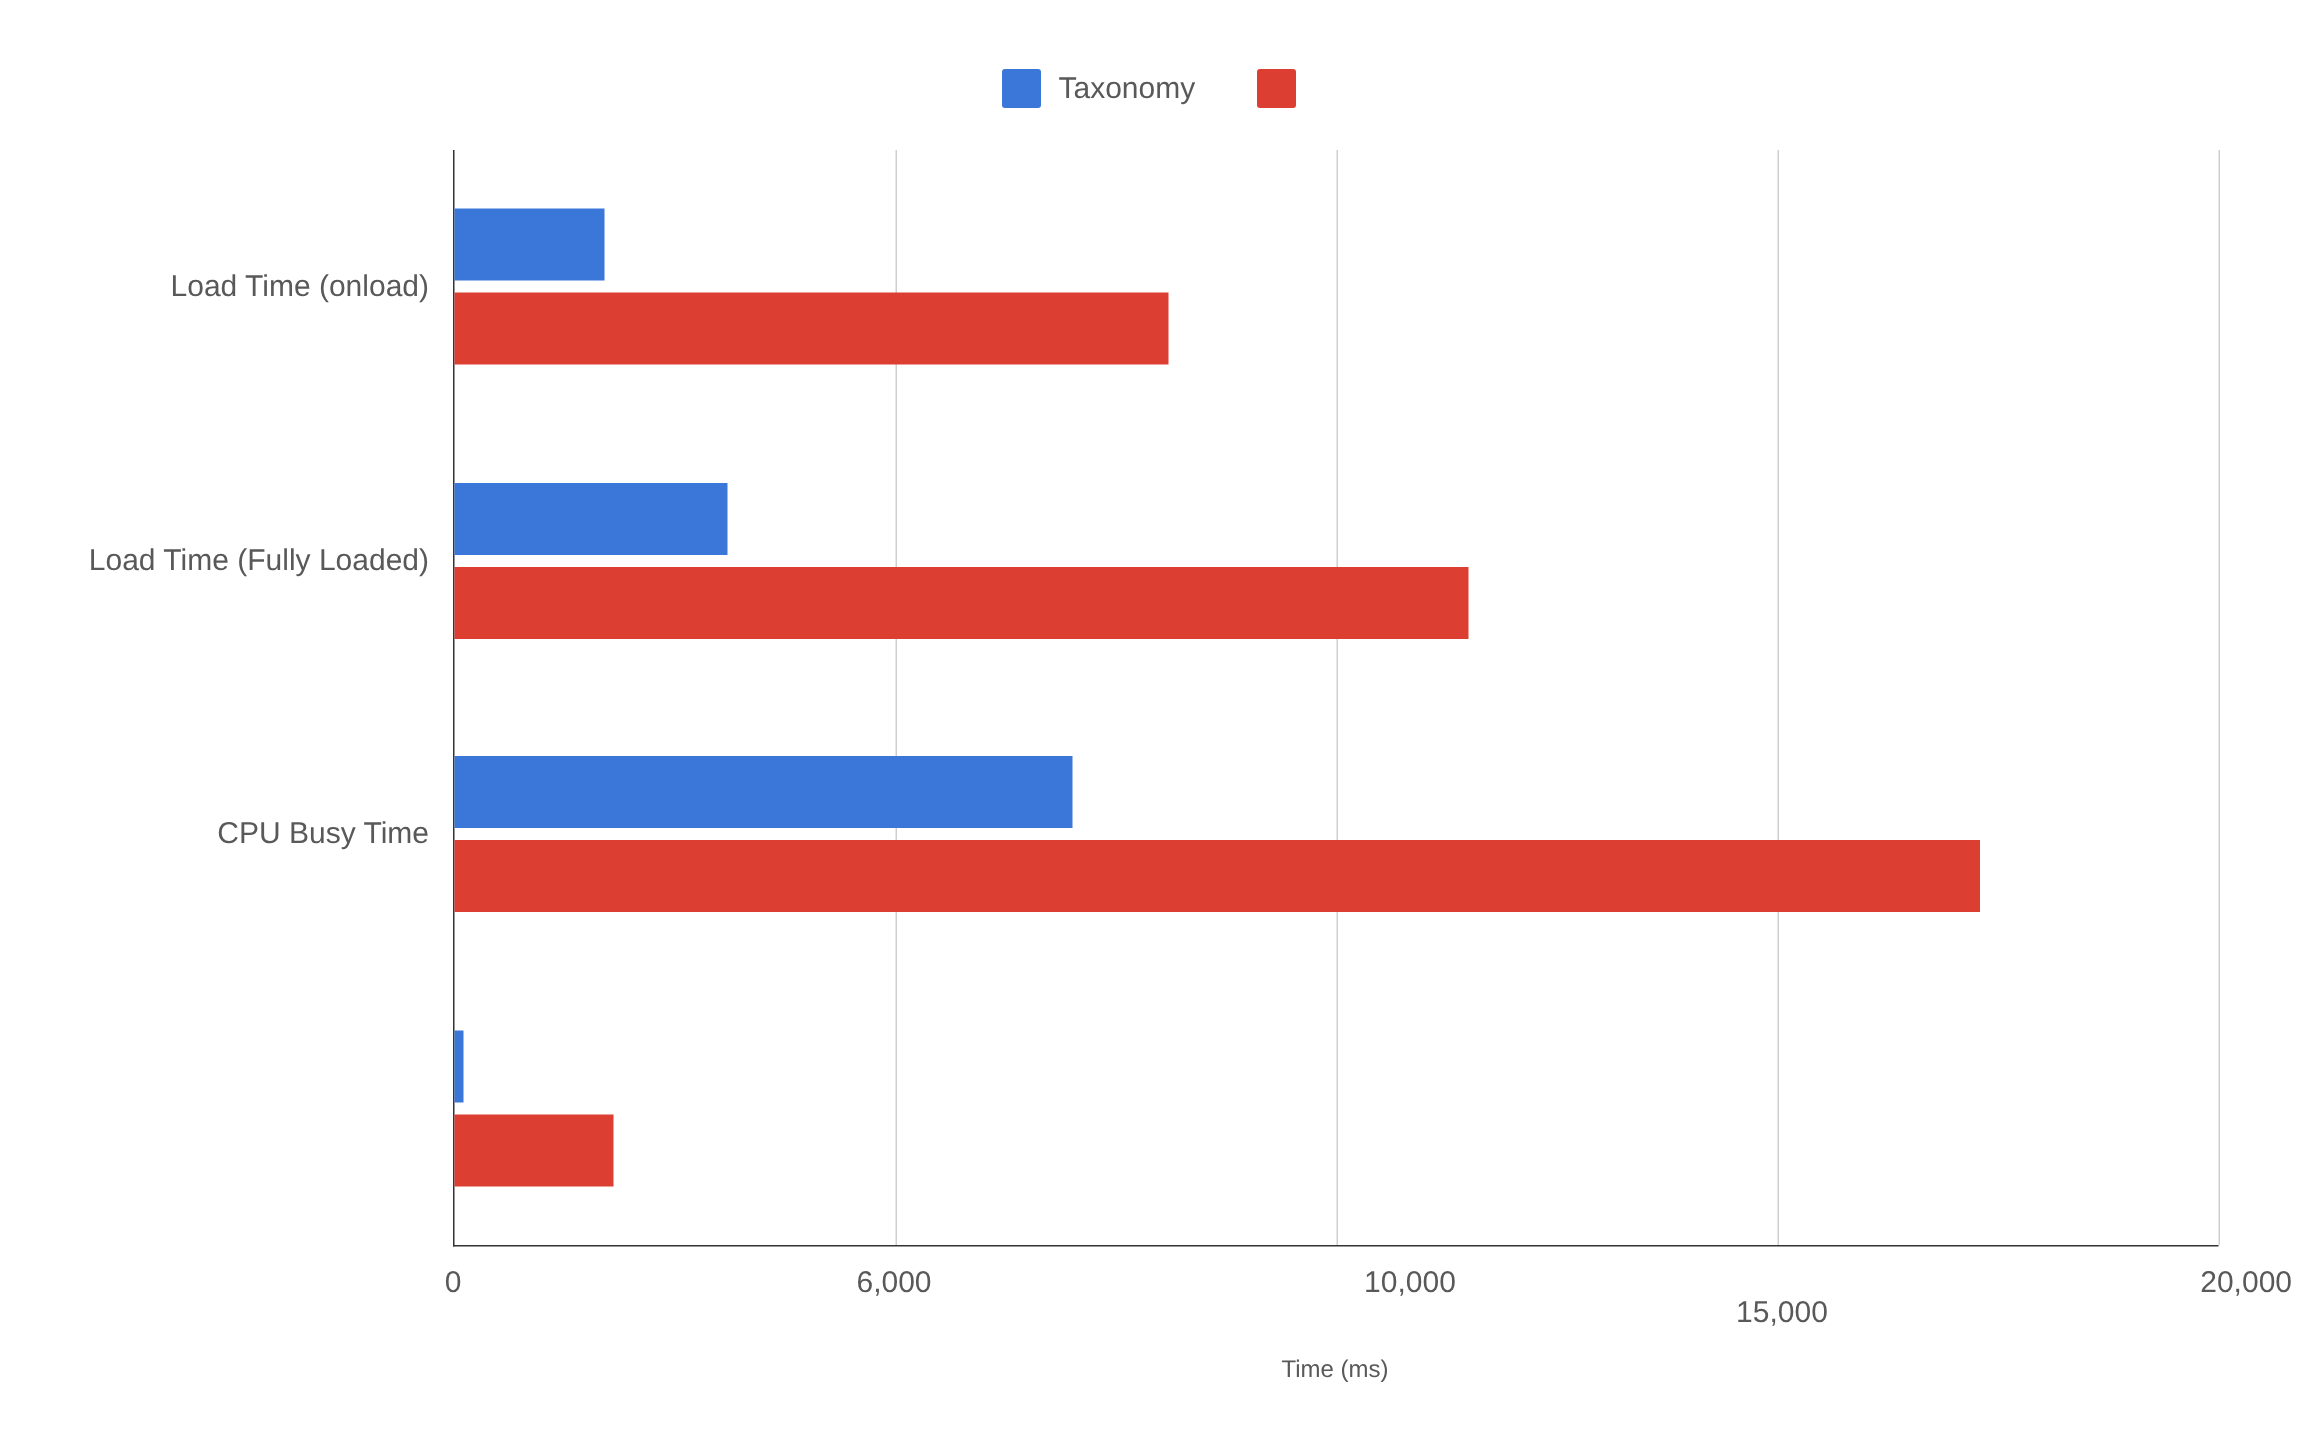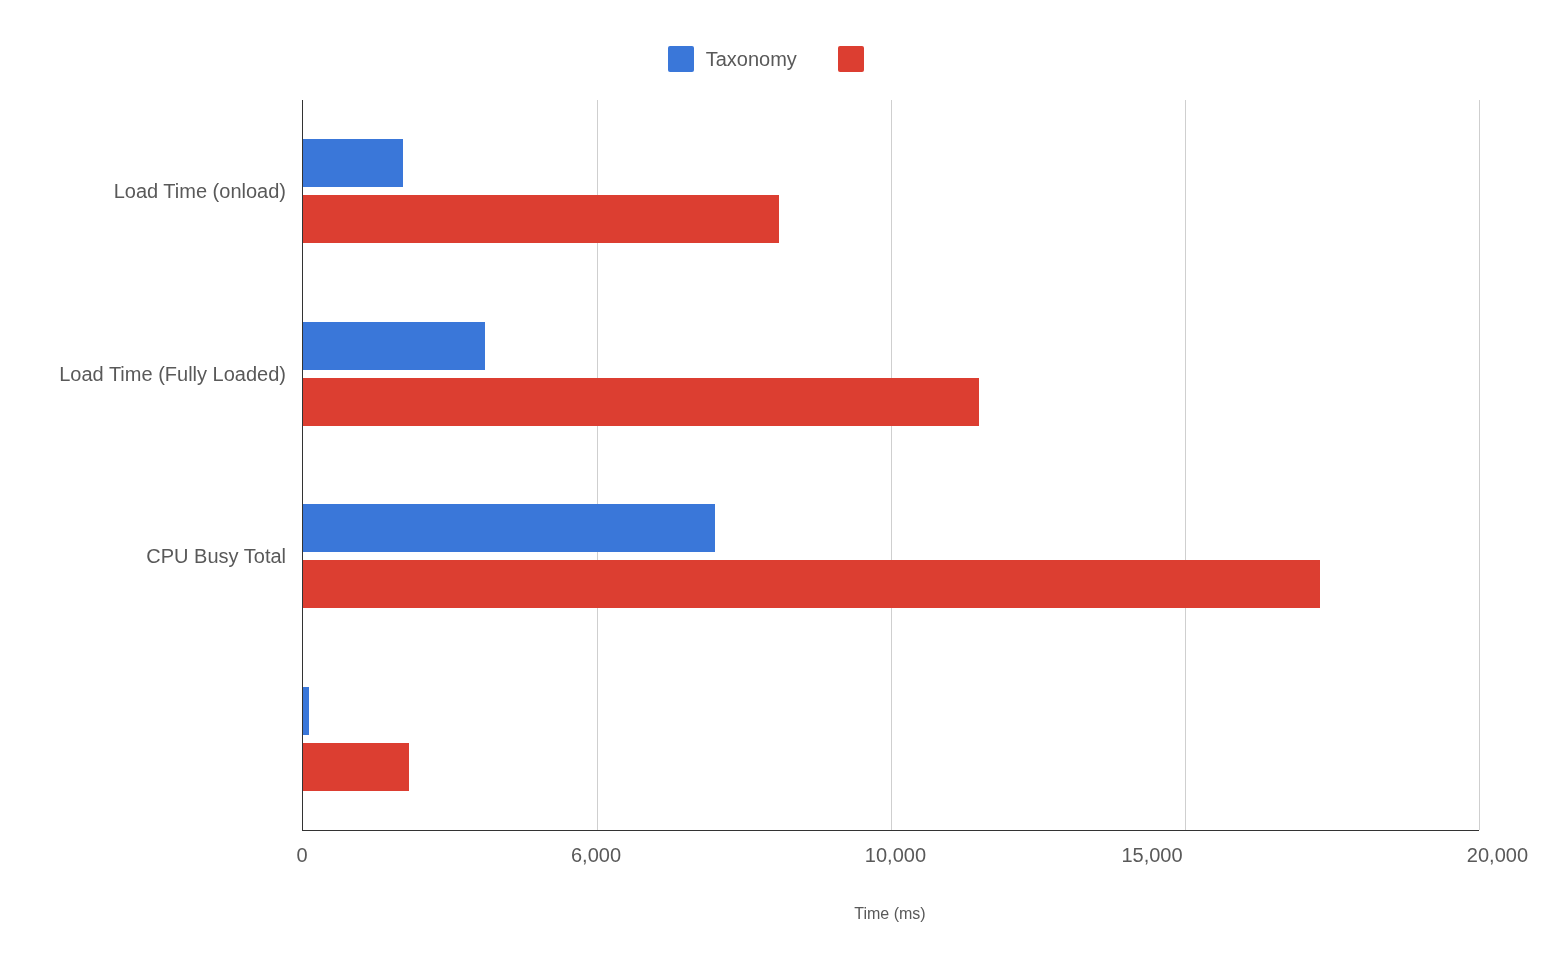--- a/index.html
+++ b/index.html
@@ -110,38 +110,38 @@
       <span class="legend-swatch swatch-blue"></span>
       <span>Taxonomy</span>
     </span>
     <span class="legend-item">
       <span class="legend-swatch swatch-red"></span>
     </span>
   </div>
 
   <div class="ylabel" style="top: 179.25px;">Load Time (onload)</div>
   <div class="ylabel" style="top: 361.75px;">Load Time (Fully Loaded)</div>
-  <div class="ylabel" style="top: 544.25px;">CPU Busy Total</div>
+  <div class="ylabel" style="top: 544.25px;">CPU Busy Time</div>
 
   <div class="plot" id="plot">
       <div class="vgrid" style="left: 294px;"></div>
       <div class="vgrid" style="left: 588px;"></div>
       <div class="vgrid" style="left: 882px;"></div>
       <div class="vgrid" style="left: 1176px;"></div>
       <div class="bar bar-blue" style="background: rgb(58, 119, 217); top: 39.25px; width: 99.96px;"></div>
       <div class="bar bar-red" style="background: rgb(220, 62, 49); top: 95.25px; width: 476.28px;"></div>
       <div class="bar bar-blue" style="background: rgb(58, 119, 217); top: 221.75px; width: 182.28px;"></div>
       <div class="bar bar-red" style="background: rgb(220, 62, 49); top: 277.75px; width: 676.2px;"></div>
       <div class="bar bar-blue" style="background: rgb(58, 119, 217); top: 404.25px; width: 411.6px;"></div>
       <div class="bar bar-red" style="background: rgb(220, 62, 49); top: 460.25px; width: 1017.24px;"></div>
       <div class="bar bar-blue" style="background: rgb(58, 119, 217); top: 586.75px; width: 5.88px;"></div>
       <div class="bar bar-red" style="background: rgb(220, 62, 49); top: 642.75px; width: 105.84px;"></div>
     </div>
 
   <div class="xtick" style="left: 302px;">0</div>
   <div class="xtick" style="left: 596px;">6,000</div>
-  <div class="xtick" style="left: 876px; text-align: right;">10,000</div>
-  <div class="xtick" style="left: 1152px;">15,000</div>
+  <div class="xtick" style="left: 940px;">10,000</div>
+  <div class="xtick" style="left: 1188px; margin-top: 20px;">15,000</div>
   <div class="xtick" style="left: 1478px; text-align: right;">20,000</div>
 
   <div class="xaxis-title">Time (ms)</div>
 
 </div>
 
 </body></html>

